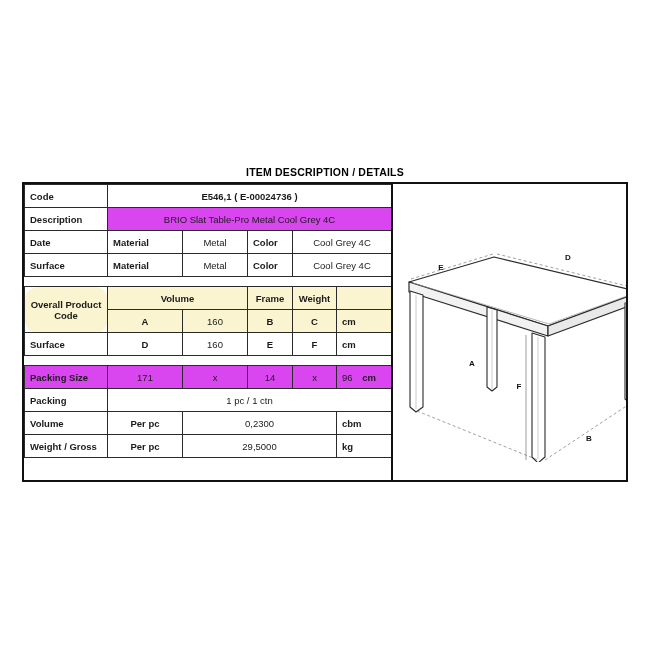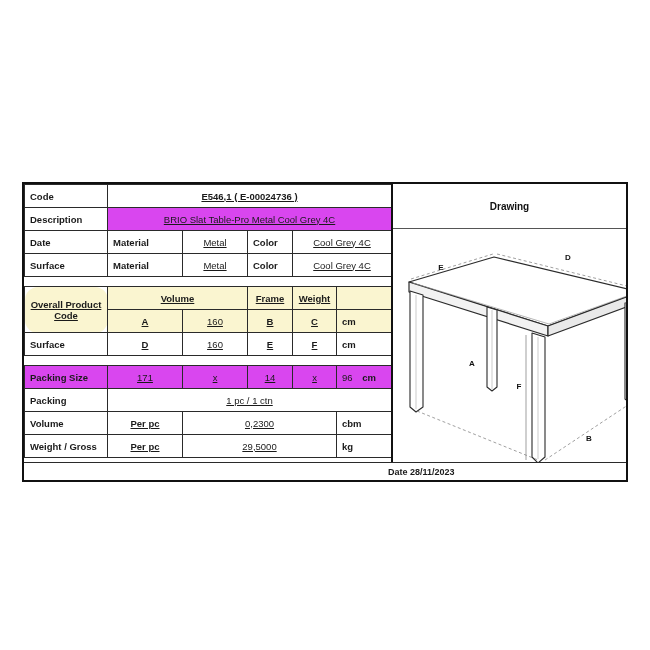--- a/index.html
+++ b/index.html
@@ -77,21 +77,21 @@
   table.spec td {
     border: 1.1px solid #2a2a2a;
     padding: 0 5px;
     height: 22px;
     vertical-align: middle;
     color: #1a1a1a;
     overflow: hidden;
     white-space: nowrap;
   }
   .b { font-weight: bold; }
-  .c { text-align: center; text-decoration: underline; }
+  .c { text-align: center; }
   .l { text-align: left; margin-left: 40px; }
   .grey { background: #d946ef; }
   .yellow { background: #faf5d0; }
   .noleft { border-left: none; }
   .noright { border-right: none; }
   .nob { border-bottom: none; border-radius: 13px; }
 
   
   tr.spacer td {
     height: 9px;
@@ -158,20 +158,21 @@
     font-size: 8px;
     font-weight: bold;
     fill: #111;
   }
 </style>
 </head>
 <body>
 
 <div class="sheet">
 
+  <div class="title">ITEM DESCRIPTION / DETAILS</div>
 
   <div class="frame">
 
     <div class="left-col">
       <table class="spec">
         <colgroup>
           <col style="width:83px">
           <col style="width:75px">
           <col style="width:65px">
           <col style="width:45px">
@@ -262,21 +263,20 @@
             <td class="b l">Weight / Gross</td>
             <td class="b c">Per pc</td>
             <td class="c" colspan="3">29,5000</td>
             <td class="b l">kg</td>
           </tr>
         </tbody>
       </table>
     </div>
 
     <div class="right-col">
-      <div class="drawing-header">Drawing</div>
       <div class="drawing-body">
         <svg width="259" height="237" viewBox="0 0 259 237">
           <g fill="none" stroke="#2b2b2b" stroke-width="1.1" stroke-linejoin="round">
 
             <polygon points="16,53 101,28 247,63 155,97" fill="#ffffff" stroke="#2b2b2b" stroke-width="1.2"></polygon>
 
             <polygon points="16,53 155,97 155,107 16,63" fill="#f2f2f2" stroke="#2b2b2b" stroke-width="1.2"></polygon>
 
             <polygon points="155,97 247,63 247,73 155,107" fill="#e9e9e9" stroke="#2b2b2b" stroke-width="1.2"></polygon>
 
@@ -311,18 +311,15 @@
           <text class="dimlabel" x="79" y="137" text-anchor="middle">A</text>
           <text class="dimlabel" x="196" y="212" text-anchor="middle">B</text>
           <text class="dimlabel" x="243" y="126" text-anchor="middle">C</text>
           <text class="dimlabel" x="175" y="31" text-anchor="middle">D</text>
           <text class="dimlabel" x="48" y="41" text-anchor="middle">E</text>
           <text class="dimlabel" x="126" y="160" text-anchor="middle">F</text>
         </svg>
       </div>
     </div>
 
-    <div class="date-row">
-      <span style="margin-left:32%">Date 28/11/2023</span>
-    </div>
 
   </div>
 </div>
 
 </body></html>

